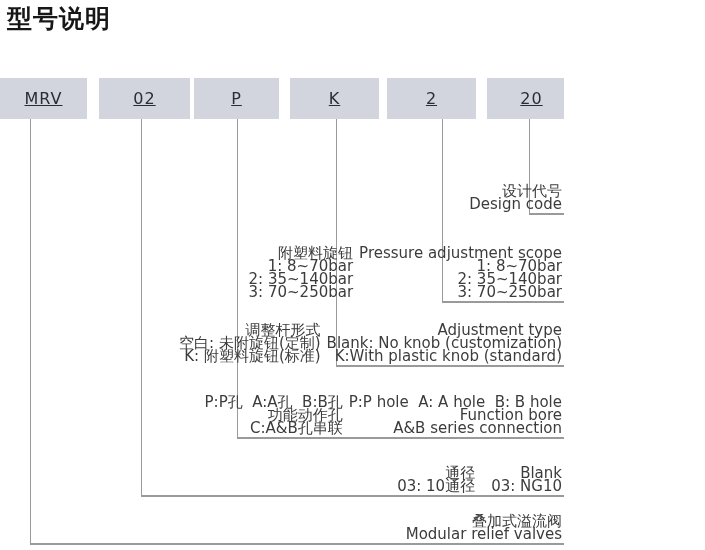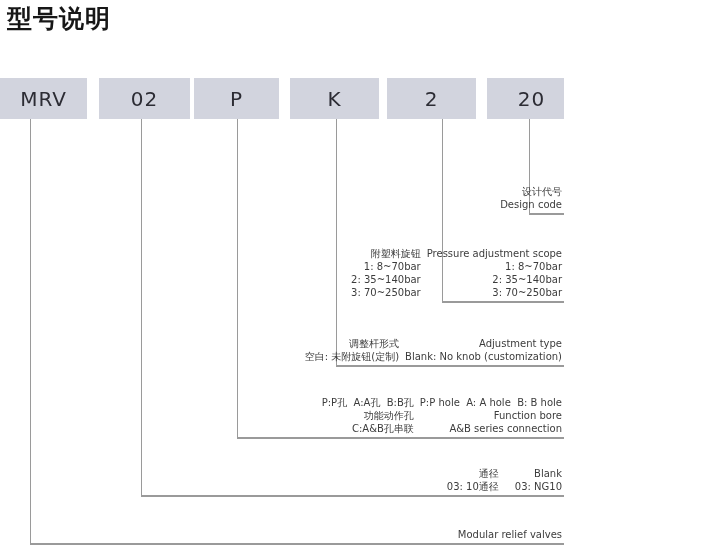--- a/index.html
+++ b/index.html
@@ -9,21 +9,21 @@
   }
   .title{
     position:absolute;left:7px;top:2px;
     font-size:25px;font-weight:bold;color:var(--title-text,#171717);
     letter-spacing:1px;
   }
   .mbox{
     position:absolute;top:78px;width:88px;height:41px;
     background:var(--box-fill,#d2d4de);color:var(--box-text,#2c2c34);
     display:flex;align-items:center;justify-content:center;
-    font-size:20px;letter-spacing:1px;
+    font-size:16px;letter-spacing:1px;text-decoration:underline;
   }
   .b1{left:0;width:87px;} .b2{left:99px;width:91px;} .b3{left:194px;width:85px;}
   .b4{left:290px;width:89px;} .b5{left:387px;width:89px;} .b6{left:487px;width:89px;}
 
   .vline{position:absolute;width:1px;background:var(--line,#9a9a9a);}
   .hline{position:absolute;height:2px;background:var(--line,#9a9a9a);}
   .v1{left:30px;top:119px;height:424px;}
   .v2{left:141px;top:119px;height:376px;}
   .v3{left:237px;top:119px;height:318px;}
   .v4{left:336px;top:119px;height:246px;}
@@ -31,21 +31,21 @@
   .v6{left:529px;top:119px;height:94px;}
   .h1{left:529px;top:213px;width:174px;}
   .h2{left:442px;top:301px;width:261px;}
   .h3{left:336px;top:365px;width:367px;}
   .h4{left:237px;top:437px;width:466px;}
   .h5{left:141px;top:495px;width:562px;}
   .h6{left:30px;top:543px;width:673px;}
 
   .block{
     position:absolute;right:2px;display:table;border-spacing:0;
-    font-size:10px;line-height:13px;color:var(--text,#3c3c3c);
+    font-size:15px;line-height:13px;color:var(--text,#3c3c3c);
   }
   .blk-design{bottom:339px;}
   .blk-pressure{bottom:251px;}
   .blk-adjust{bottom:187px;}
   .blk-bore{bottom:115px;}
   .blk-size{bottom:57px;}
   .blk-product{bottom:9px;}
   .brow{display:table-row;}
   .c{display:table-cell;text-align:right;white-space:pre;vertical-align:bottom;}
   .c.cn{padding-right:6px;}
@@ -105,20 +105,24 @@
 
   <div class="block blk-adjust">
     <div class="brow">
       <span class="c cn">调整杆形式</span>
       <span class="c en">Adjustment type</span>
     </div>
     <div class="brow">
       <span class="c cn">空白: 未附旋钮(定制)</span>
       <span class="c en">Blank: No knob (customization)</span>
     </div>
+    <div class="brow">
+      <span class="c cn">K: 附塑料旋钮(标准)</span>
+      <span class="c en">K:With plastic knob (standard)</span>
+    </div>
   </div>
 
   <div class="block blk-bore">
     <div class="brow">
       <span class="c cn">P:P孔  A:A孔  B:B孔</span>
       <span class="c en">P:P hole  A: A hole  B: B hole</span>
     </div>
     <div class="brow">
       <span class="c cn">功能动作孔</span>
       <span class="c en">Function bore</span>
@@ -134,16 +138,17 @@
       <span class="c cn">通径</span>
       <span class="c en">Blank</span>
     </div>
     <div class="brow">
       <span class="c cn">03: 10通径</span>
       <span class="c en">03: NG10</span>
     </div>
   </div>
 
   <div class="block blk-product">
+    <span class="single">叠加式溢流阀</span>
     <span class="single">Modular relief valves</span>
   </div>
 
 </div>
 
 </body></html>

